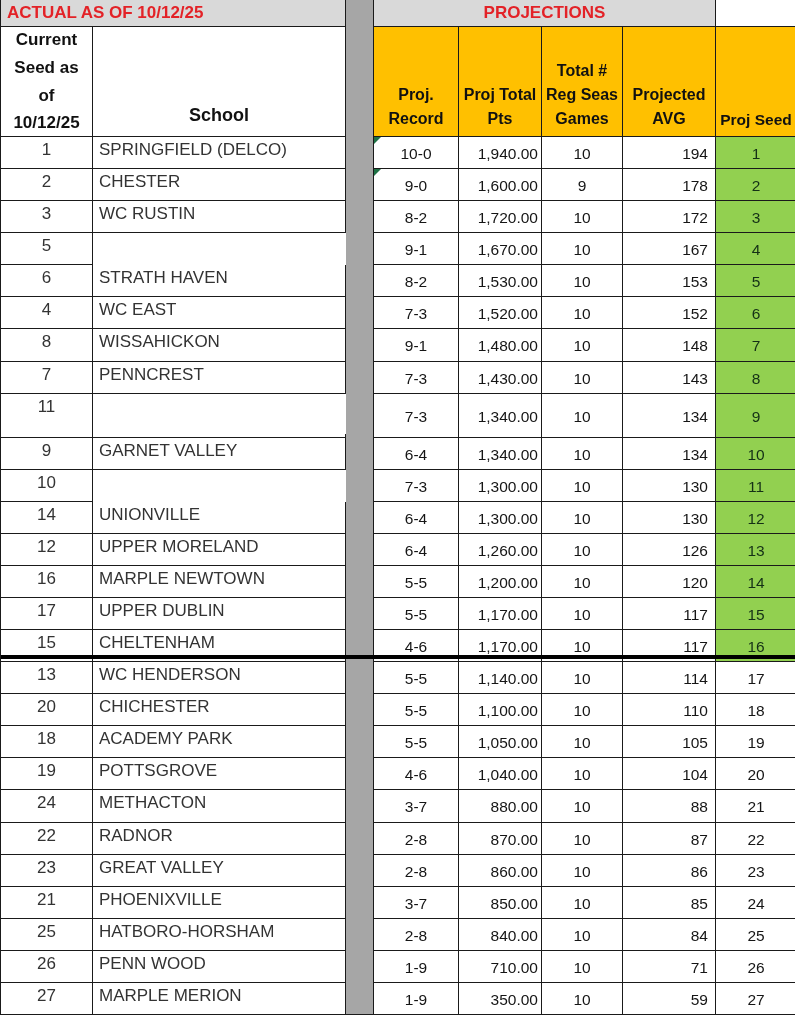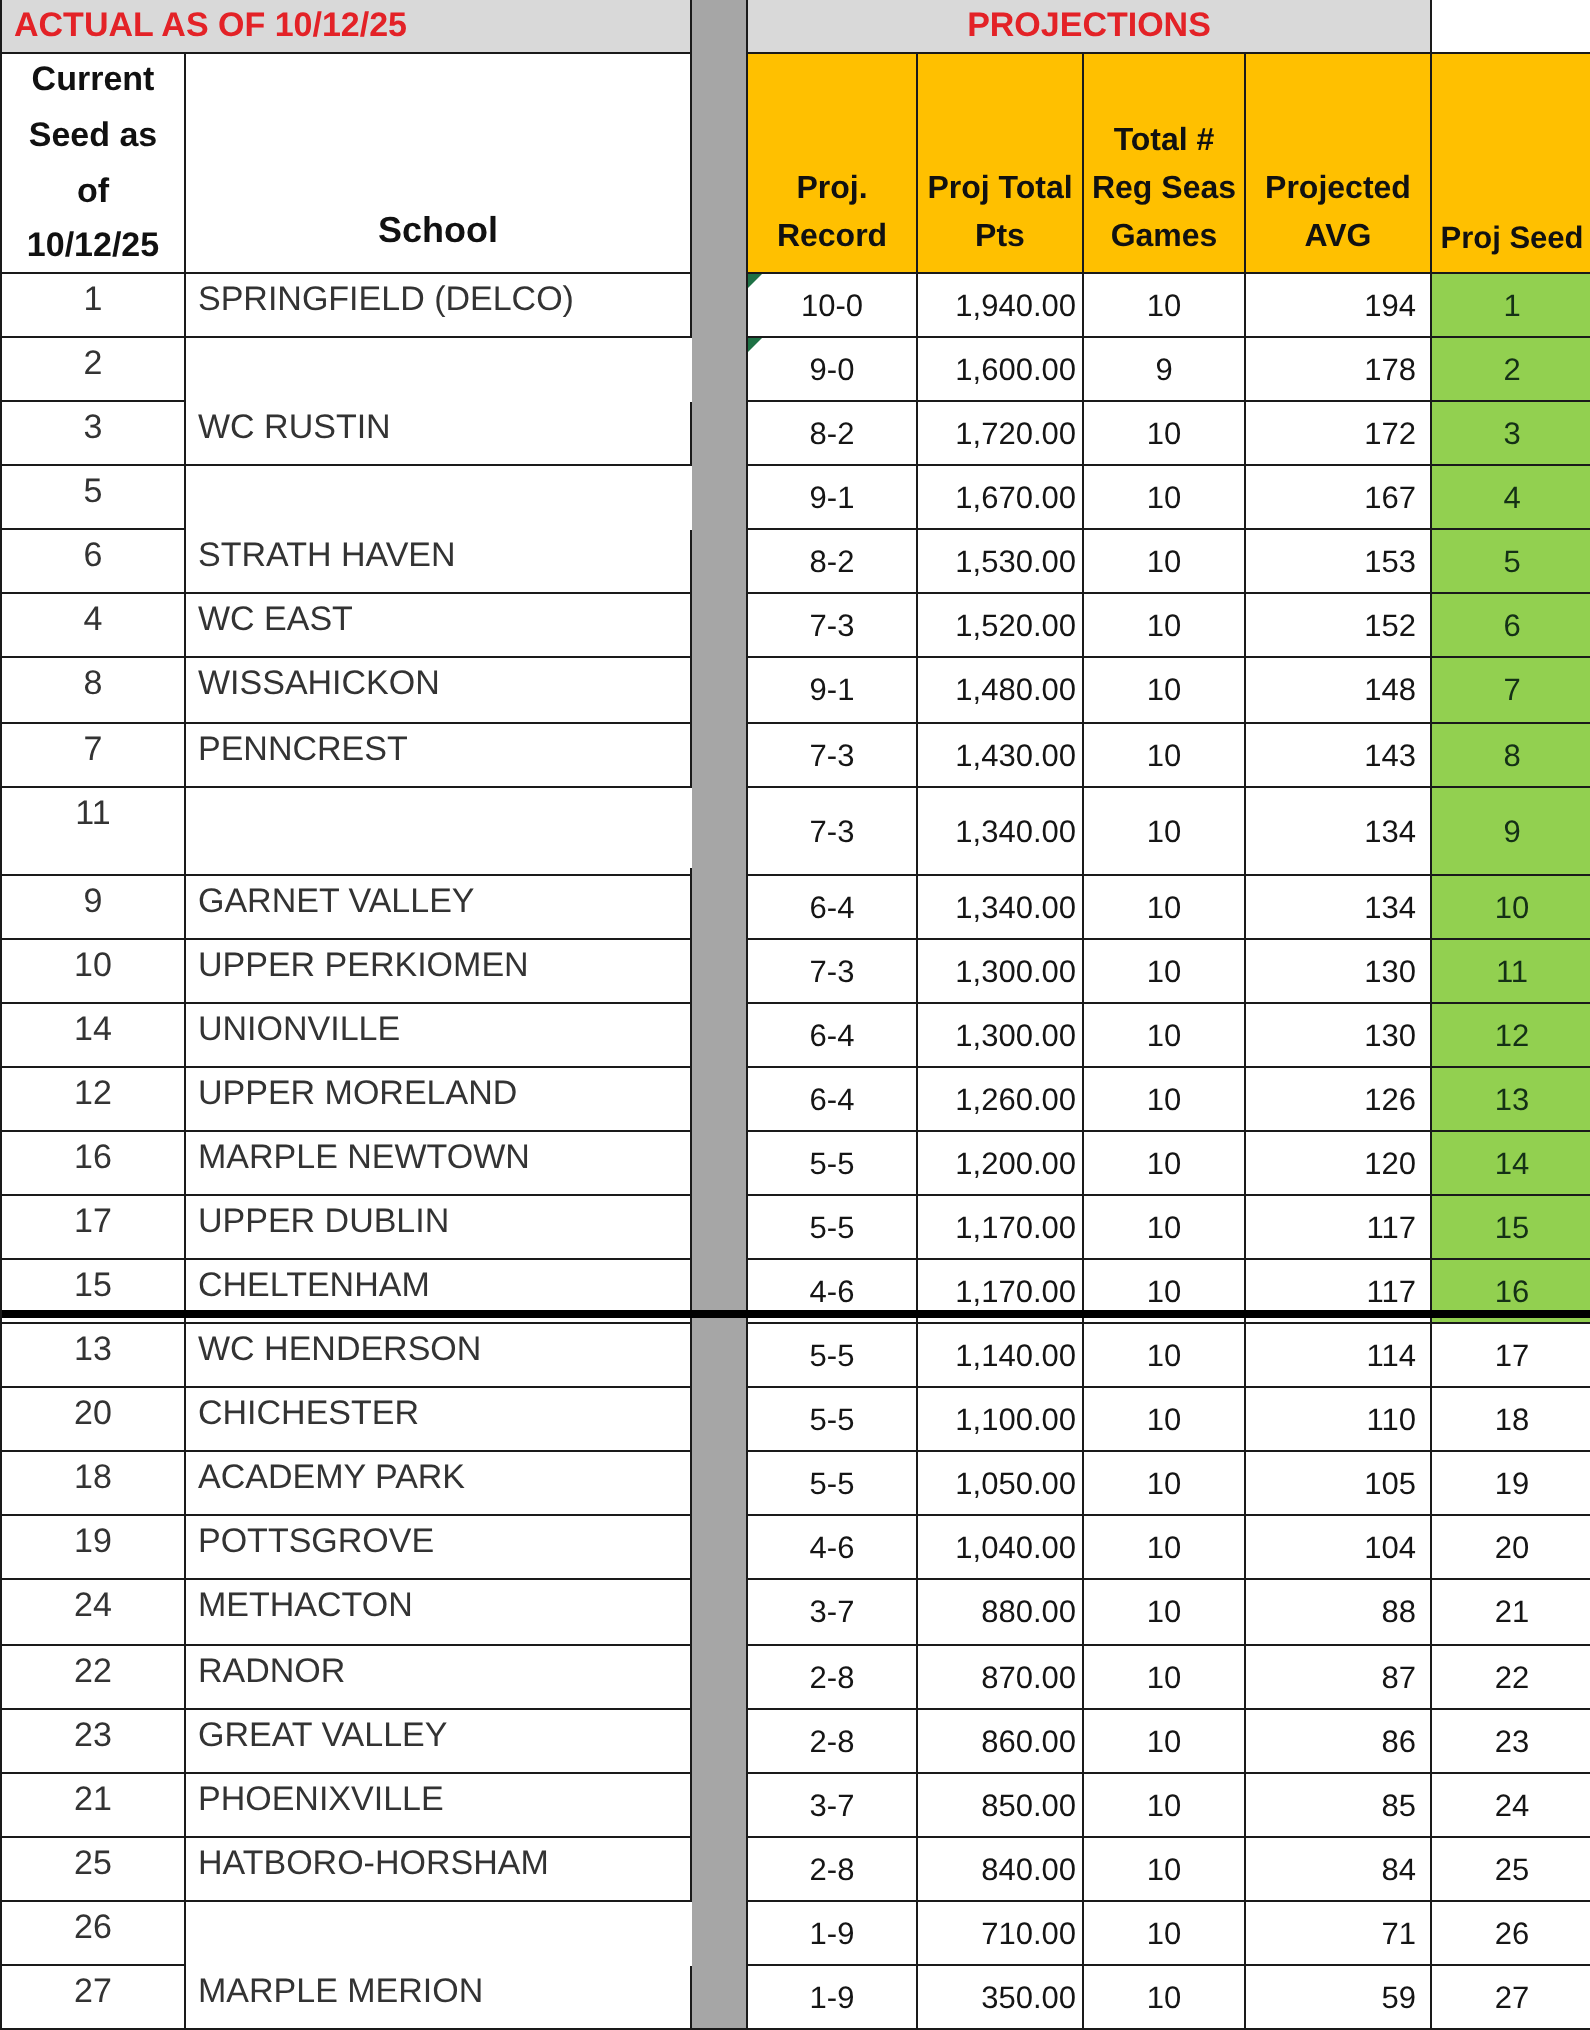--- a/index.html
+++ b/index.html
@@ -143,20 +143,21 @@
     <div class="cell d c4 reccol note" style="grid-row: 3;">
       <span class="tri"></span>
       <span class="v">10-0</span>
     </div>
     <div class="cell d c5 ptscol" style="grid-row: 3;">1,940.00</div>
     <div class="cell d c6 gamescol" style="grid-row: 3;">10</div>
     <div class="cell d c7 avgcol" style="grid-row: 3;">194</div>
     <div class="cell d c8 pseedcol no-br green" style="grid-row: 3;">1</div>
 
     <div class="cell d c1 seedcol" style="grid-row: 4;">2</div>
+    <div class="cell d c2 schoolcol" style="grid-row: 4;">CHESTER</div>
     <div class="cell d c4 reccol note" style="grid-row: 4;">
       <span class="tri"></span>
       <span class="v">9-0</span>
     </div>
     <div class="cell d c5 ptscol" style="grid-row: 4;">1,600.00</div>
     <div class="cell d c6 gamescol" style="grid-row: 4;">9</div>
     <div class="cell d c7 avgcol" style="grid-row: 4;">178</div>
     <div class="cell d c8 pseedcol no-br green" style="grid-row: 4;">2</div>
 
     <div class="cell d c1 seedcol" style="grid-row: 5;">3</div>
@@ -240,21 +241,20 @@
     <div class="cell d c4 reccol" style="grid-row: 12;">
 
       <span class="v">6-4</span>
     </div>
     <div class="cell d c5 ptscol" style="grid-row: 12;">1,340.00</div>
     <div class="cell d c6 gamescol" style="grid-row: 12;">10</div>
     <div class="cell d c7 avgcol" style="grid-row: 12;">134</div>
     <div class="cell d c8 pseedcol no-br green" style="grid-row: 12;">10</div>
 
     <div class="cell d c1 seedcol" style="grid-row: 13;">10</div>
-    <div class="cell d c2 schoolcol" style="grid-row: 13;">UPPER PERKIOMEN</div>
     <div class="cell d c4 reccol" style="grid-row: 13;">
 
       <span class="v">7-3</span>
     </div>
     <div class="cell d c5 ptscol" style="grid-row: 13;">1,300.00</div>
     <div class="cell d c6 gamescol" style="grid-row: 13;">10</div>
     <div class="cell d c7 avgcol" style="grid-row: 13;">130</div>
     <div class="cell d c8 pseedcol no-br green" style="grid-row: 13;">11</div>
 
     <div class="cell d c1 seedcol" style="grid-row: 14;">14</div>
@@ -405,20 +405,21 @@
     <div class="cell d c4 reccol" style="grid-row: 27;">
 
       <span class="v">2-8</span>
     </div>
     <div class="cell d c5 ptscol" style="grid-row: 27;">840.00</div>
     <div class="cell d c6 gamescol" style="grid-row: 27;">10</div>
     <div class="cell d c7 avgcol" style="grid-row: 27;">84</div>
     <div class="cell d c8 pseedcol no-br" style="grid-row: 27;">25</div>
 
     <div class="cell d c1 seedcol" style="grid-row: 28;">26</div>
+    <div class="cell d c2 schoolcol" style="grid-row: 28;">PENN WOOD</div>
     <div class="cell d c4 reccol" style="grid-row: 28;">
 
       <span class="v">1-9</span>
     </div>
     <div class="cell d c5 ptscol" style="grid-row: 28;">710.00</div>
     <div class="cell d c6 gamescol" style="grid-row: 28;">10</div>
     <div class="cell d c7 avgcol" style="grid-row: 28;">71</div>
     <div class="cell d c8 pseedcol no-br" style="grid-row: 28;">26</div>
 
     <div class="cell d c1 seedcol" style="grid-row: 29;">27</div>

